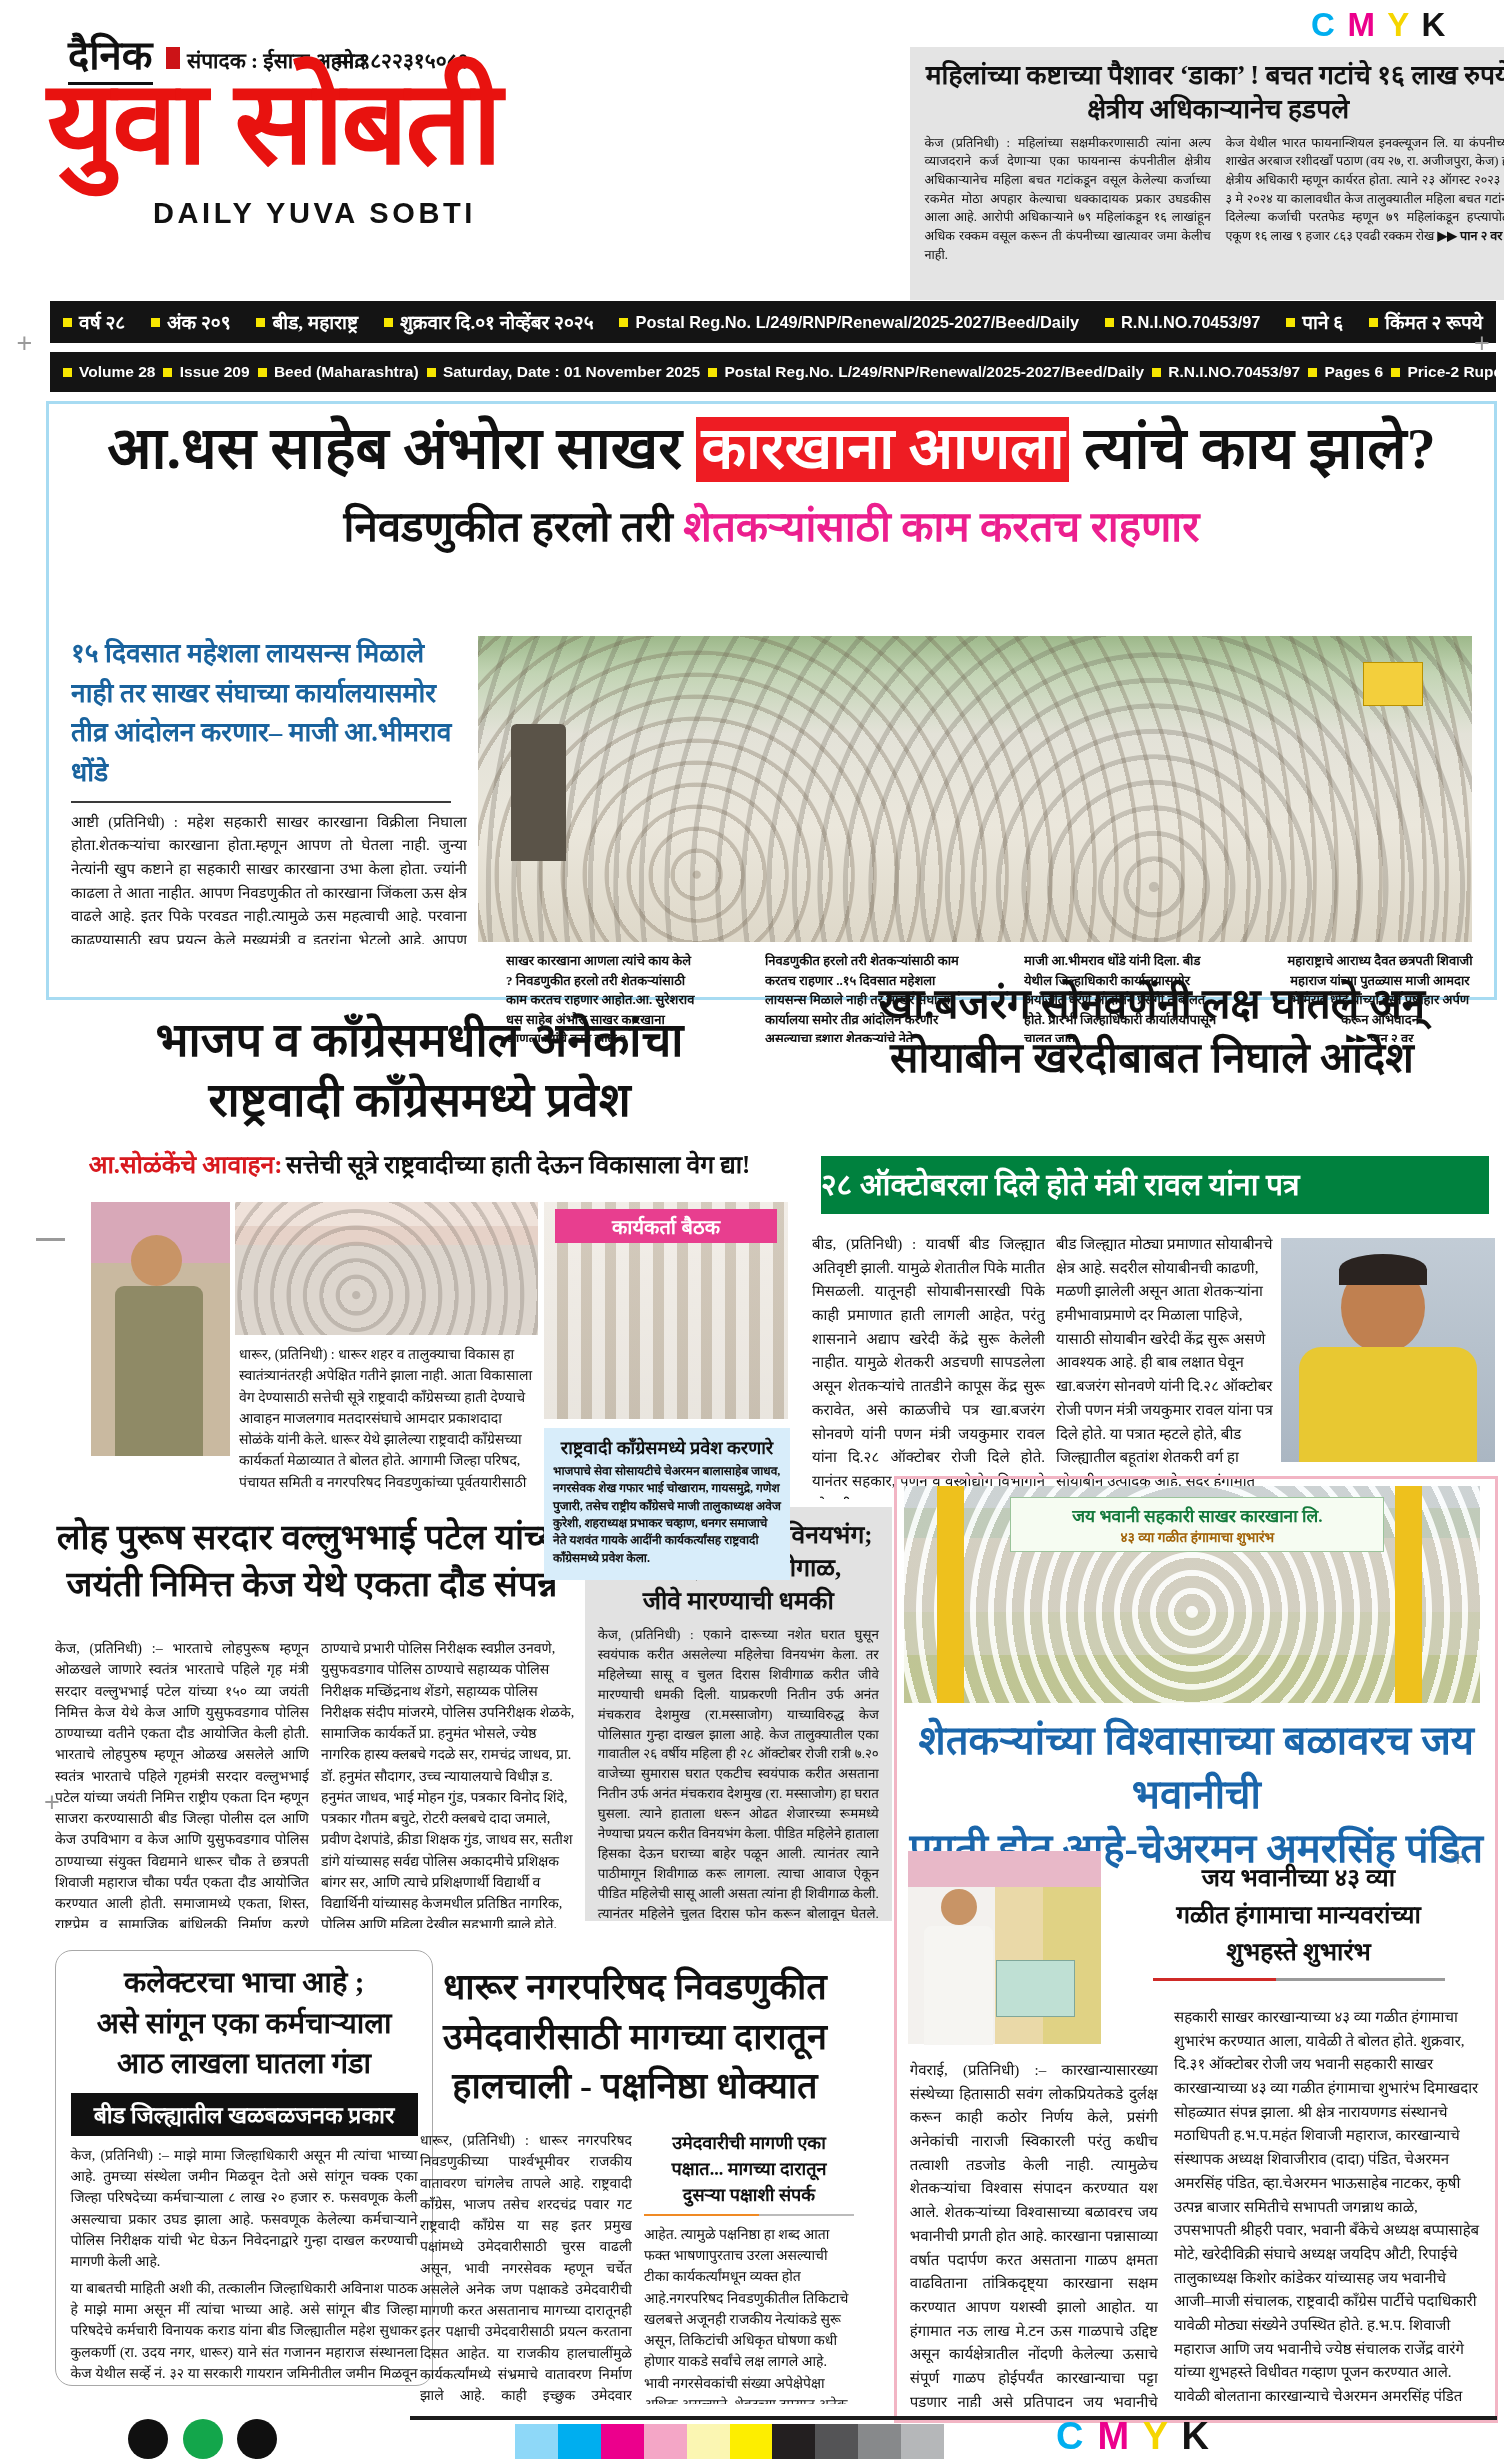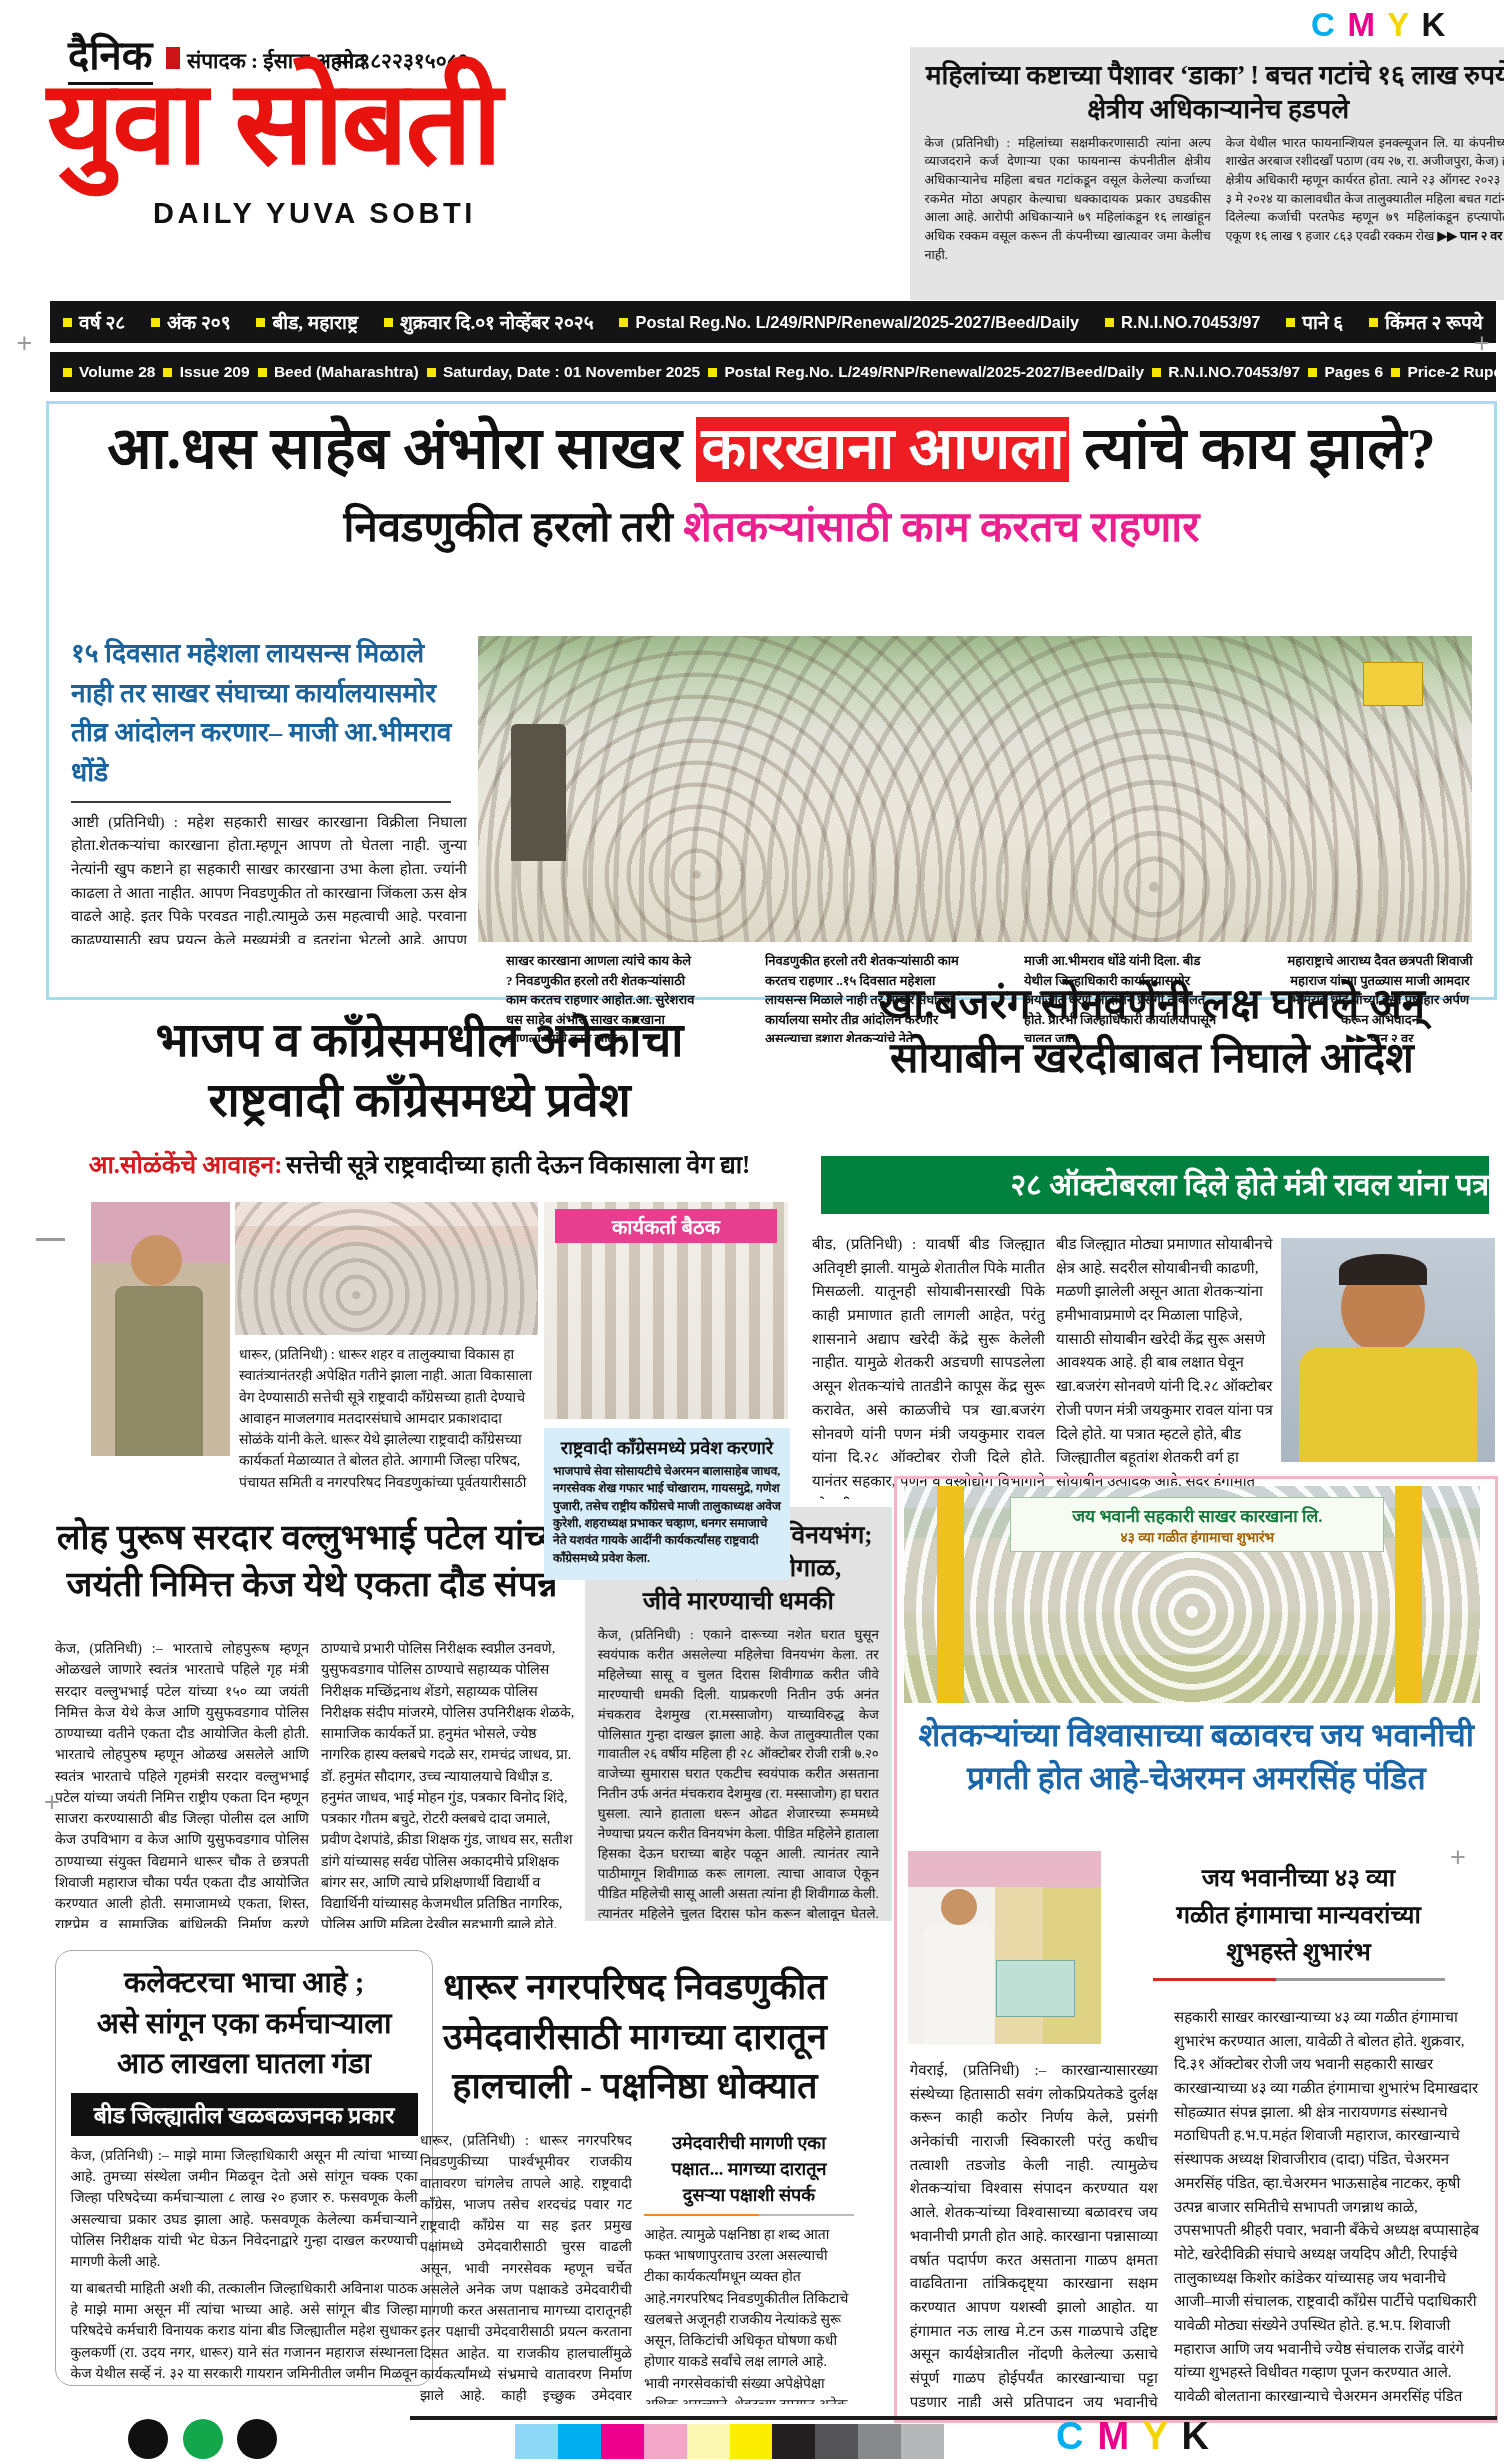--- a/index.html
+++ b/index.html
@@ -71,29 +71,29 @@
   .bg-l2{color:#a16207;font-size:13.7px;font-weight:bold;}
 
   
   .h2l{font-size:47px;font-weight:900;line-height:1.28;}
   .strap-red{color:#d8191e;font-size:24.6px;font-weight:900;}
   .strap-blk{font-size:24.6px;font-weight:900;}
   .bluebox{background:#d8edfa;padding:7.3px 9px;}
   .bluebox .t{font-size:18px;font-weight:900;text-align:center;margin-bottom:3.6px;}
   .bluebox .c{font-size:12px;line-height:1.45;font-weight:600;}
   .h2r{font-size:42px;font-weight:900;line-height:1.28;}
-  .greenbar{background:#00813e;color:#fff;font-size:30px;font-weight:bold;text-align:right;}
+  .greenbar{background:#00813e;color:#fff;font-size:30px;font-weight:bold;text-align:left;}
 
   
   .h3l{font-size:35px;font-weight:900;line-height:1.35;}
   .graybox{background:#e2e2e2;padding:11px 12.8px;}
   .graybox .h{font-size:24.6px;font-weight:900;line-height:1.35;text-align:center;margin-bottom:7.3px;}
   .graybox .c{font-size:13.3px;line-height:1.5;text-align:justify;}
   .pinkbox{border:3.6px solid #f2b5c4;}
-  .bluehead{color:#1a66ab;font-size:32px;font-weight:900;line-height:1.35;text-align:center;}
+  .bluehead{color:#1a66ab;font-size:40px;font-weight:900;line-height:1.35;text-align:center;}
   .subhead-jb{font-size:24.6px;font-weight:900;line-height:1.5;text-align:center;}
   .jb-rule{height:2.7px;background:linear-gradient(90deg,#cf2a27 0 42%,#9a9a9a 42% 100%);width:80%;margin:7.3px auto 0 auto;}
 
   
   .colbox{border:1.8px solid #a8a8a8;padding:11px 14.6px;}
   .h4l{font-size:29px;font-weight:900;line-height:1.4;text-align:center;}
   .blackbar{background:#111;color:#fff;font-size:23px;font-weight:bold;text-align:center;padding:5.5px 0;margin:9px 0;}
   .h4m{font-size:36px;font-weight:900;line-height:1.38;}
   .subheadm{font-size:18px;font-weight:900;line-height:1.45;text-align:center;}
   .orange-rule{height:2.7px;background:linear-gradient(90deg,#f08a24 0 55%,#bbb 55% 100%);margin:5.5px 0 7.3px 0;}

